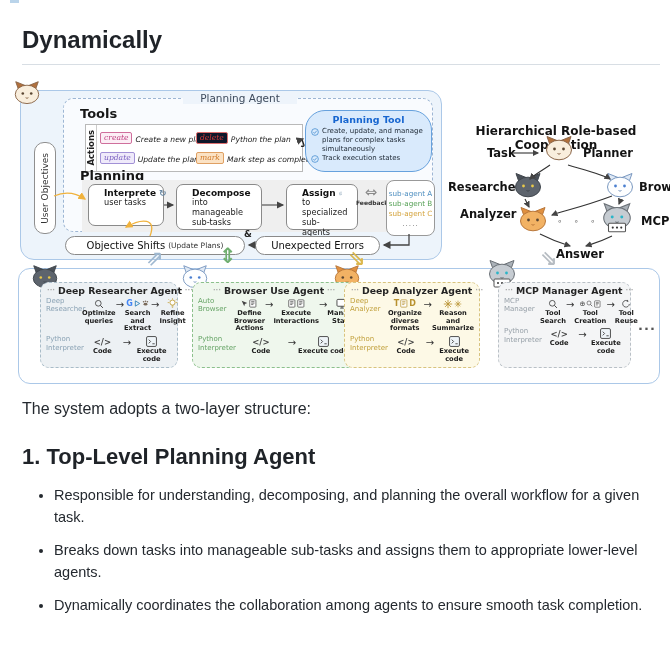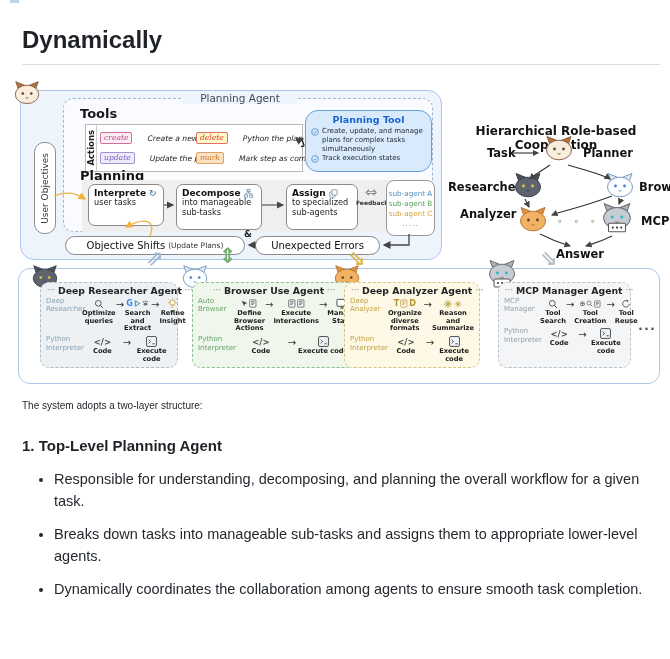--- a/index.html
+++ b/index.html
@@ -14,31 +14,31 @@
   .panelP{left:20px;top:10px;width:420px;height:168px;background:#edf4fb;border:1px solid #abc8e8;border-radius:14px}
   .uo{left:34px;top:62px;width:20px;height:90px;background:#fff;border:1px solid #8f8f8f;border-radius:10px;display:flex;align-items:center;justify-content:center}
   .uo span{writing-mode:vertical-rl;transform:rotate(180deg);font-size:9px;color:#333}
   .dash{left:63px;top:18px;width:370px;height:134px;border:1.2px dashed #9db6d4;border-radius:10px;background:rgba(255,255,255,.65);box-sizing:border-box}
   .paLabel{left:183px;top:12px;width:114px;text-align:center;font-size:10.5px;color:#3d4a5c;background:#eef4fb}
   .secLabel{font-size:13px;font-weight:600;color:#161616}
   .acts{left:85px;top:44px;width:216px;height:46px;background:#fff;border:1px solid #b9b9b9;display:flex}
   .acts .rot{width:13px;border-right:1px solid #ccc;display:flex;align-items:center;justify-content:center}
   .acts .rot span{writing-mode:vertical-rl;transform:rotate(180deg);font-size:8.5px;font-weight:600;color:#222}
   .agrid{flex:1;display:grid;grid-template-columns:96px 1fr;align-content:space-evenly;padding:2px 3px;row-gap:3px}
-  .acell{display:flex;align-items:center;gap:15px;font-size:7.6px;font-style:italic;color:#1c1c1c;white-space:nowrap}
+  .acell{display:flex;align-items:flex-end;gap:3px;font-size:7.6px;font-style:italic;color:#1c1c1c;white-space:nowrap}
   .badge{font-size:7.6px;font-style:italic;font-family:"DejaVu Serif",serif;padding:0 3px;border:1px solid;border-radius:2px;line-height:10px}
   .b0{color:#bf4080;background:#fceef5;border-color:#cf6f9c}
-  .b1{color:#d23a3a;background:#fef9c3;border-color:#de7070}
+  .b1{color:#d23a3a;background:#0f172a;border-color:#de7070}
   .b2{color:#7a5fc0;background:#efeafa;border-color:#a291d6}
   .b3{color:#d07a2a;background:#fbe2c4;border-color:#dfa063}
-  .pt{left:305px;top:30px;width:127px;height:62px;background:#d9eafc;border:1px solid #66a1dd;border-radius:13px;padding:3px 5px;box-sizing:border-box}
+  .pt{left:305px;top:30px;width:127px;height:62px;background:#d9eafc;border:1px solid #66a1dd;border-radius:20px;padding:3px 5px;box-sizing:border-box}
   .pt h4{margin:0 0 2px;text-align:center;font-size:9.5px;color:#1766d0;font-weight:700}
   .pti{display:flex;gap:3px;font-size:7px;line-height:1.25;color:#1c2733;margin-top:1px}
   .band{left:82px;top:100px;width:346px;height:52px;background:#efefef}
-  .stepbox{background:#fff;border:1px solid #8a8a8a;border-radius:7px;box-sizing:border-box;padding:3px 5px}
+  .stepbox{background:#fff;border:1px solid #8a8a8a;border-radius:7px;box-sizing:border-box;padding:3px 15px}
   .st{font-size:9px;font-weight:600;color:#111;display:flex;align-items:center;gap:3px}
   .ss{font-size:8.2px;color:#222;line-height:1.2}
   .fb{left:356px;top:106px;width:30px;text-align:center;color:#8a8a8a}
   .fb .dbl{font-size:15px;line-height:13px}
   .fb .lb{font-size:6px;font-weight:700;color:#333}
   .subs{left:386px;top:100px;width:47px;height:54px;background:#fff;border:1px solid #999;border-radius:8px;display:flex;flex-direction:column;align-items:center;justify-content:center;gap:1px;font-size:7.2px}
   .sa0{color:#4f8fc0}.sa1{color:#56a156}.sa2{color:#d4a33c}.sa3{color:#888;letter-spacing:1px}
   .pill{height:19px;background:#fff;border:1px solid #8a8a8a;border-radius:10px;display:flex;align-items:center;justify-content:center;gap:3px;box-sizing:border-box;font-size:10px;color:#111}
   .pill .sml{font-size:7.5px;color:#333}
   .amp{left:244px;top:149px;font-size:9px;font-weight:700;color:#222}
@@ -68,22 +68,22 @@
   .code{font-size:8.5px;font-weight:700}
   .tic{color:var(--ac)}
   .ell{font-size:13px;font-weight:700;color:#555;letter-spacing:1px}
   
   .c-calico{--body:#f9eedd;--ear:#b2703c;--stroke:#8a6548;--eye:#5a4632}
   .c-gray{--body:#5d646d;--ear:#4a5058;--stroke:#3f454c;--eye:#e8c94a}
   .c-white{--body:#fdfeff;--ear:#dfe9f5;--stroke:#7a98c0;--eye:#4a7fd0}
   .c-orange{--body:#f2b264;--ear:#e09040;--stroke:#b9773a;--eye:#5a4632}
   .c-robot{--body:#c6ccd2;--ear:#aab1b8;--stroke:#6a7076;--eye:#2ab5c8}
   
-  p.intro{font-size:10px;margin:12px 0 0;color:#24292f}
-  h3.sub{font-size:15px;font-weight:700;color:#1f2328;margin:26px 0 0}
+  p.intro{font-size:16px;margin:12px 0 0;color:#24292f}
+  h3.sub{font-size:22px;font-weight:700;color:#1f2328;margin:26px 0 0}
   ul.bl{margin:14px 0 0;padding-left:32px}
   ul.bl li{font-size:14.5px;line-height:1.55;margin-bottom:10px}
 </style>
 </head>
 <body>
 
 <svg width="0" height="0" style="position:absolute" aria-hidden="true">
   <defs>
     <symbol id="catsym" viewBox="0 0 32 26">
       <path d="M7 10 L4 1.5 L14 5.5 Z" fill="var(--ear,#ccc)" stroke="var(--stroke,#666)" stroke-width="1"></path>

